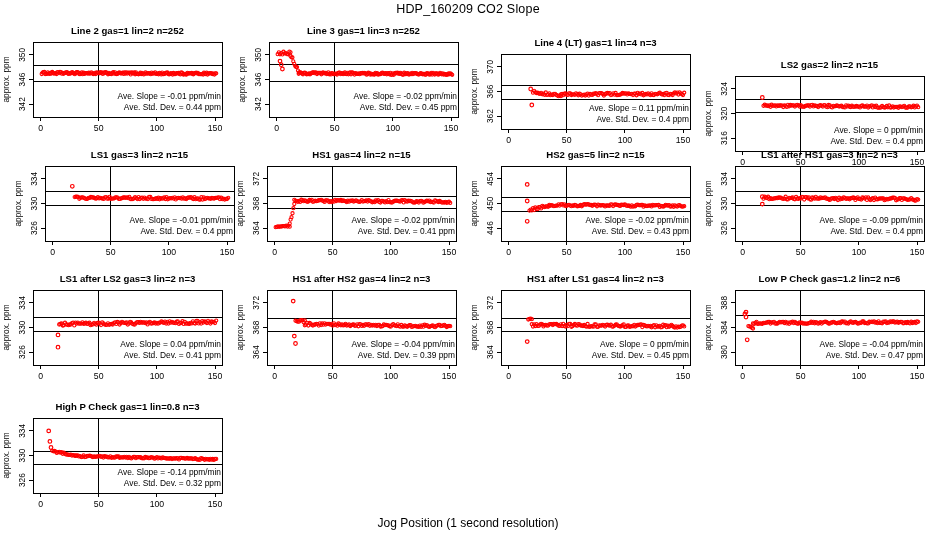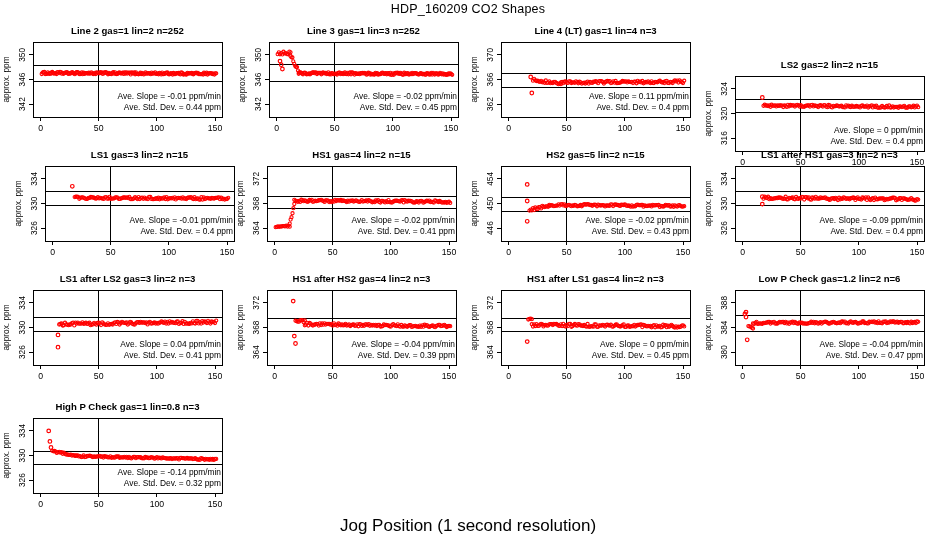--- a/index.html
+++ b/index.html
@@ -10,31 +10,31 @@
     font-family:"Liberation Sans", sans-serif;
     overflow:hidden;
   }
   #main-title{
     position:absolute;top:2px;left:0;width:936px;
     text-align:center;font-size:12.5px;color:#000;
     letter-spacing:0.2px;
   }
   #x-axis-label{
     position:absolute;top:516px;left:0;width:936px;
-    text-align:center;font-size:17px;color:#000;
+    text-align:center;font-size:12px;color:#000;
   }
   #grid{position:absolute;top:20px;left:0;width:776px;height:496px;}
   .panel-cell{position:absolute;width:234px;height:124px;}
   svg text{font-family:"Liberation Sans", sans-serif;fill:#000;}
 </style>
 </head>
 <body>
 
 <div id="screen">
-  <div id="main-title">HDP_160209  CO2 Shapes</div>
+  <div id="main-title">HDP_160209  CO2 Slope</div>
   <div id="grid">
       <div class="panel-cell" style="left: 0px; top: 0px;"><svg width="234" height="124" viewBox="0 0 234 124">
           <text x="127.5" y="14" text-anchor="middle" font-size="9.6" font-weight="bold">Line 2 gas=1 lin=2 n=252</text>
           <line x1="98.71384615384615" y1="22" x2="98.71384615384615" y2="97" stroke="#000000" stroke-width="1" shape-rendering="crispEdges"></line>
           <line x1="33" y1="61.34426229508203" x2="222" y2="61.34426229508203" stroke="#000000" stroke-width="1" shape-rendering="crispEdges"></line>
           <line x1="33" y1="45.3606557377049" x2="222" y2="45.3606557377049" stroke="#000000" stroke-width="1" shape-rendering="crispEdges"></line>
           <g fill="none" stroke="#FF0000" stroke-width="1.1">
             <circle cx="41.7" cy="54.0" r="1.6"></circle>
             <circle cx="42.6" cy="52.6" r="1.6"></circle>
             <circle cx="43.5" cy="52.2" r="1.6"></circle>
@@ -477,21 +477,21 @@
           <text x="40.6" y="111" text-anchor="middle" font-size="8.7">0</text>
           <line x1="98.71384615384615" y1="97" x2="98.71384615384615" y2="101" stroke="#000000" stroke-width="1" shape-rendering="crispEdges"></line>
           <text x="98.7" y="111" text-anchor="middle" font-size="8.7">50</text>
           <line x1="156.86769230769232" y1="97" x2="156.86769230769232" y2="101" stroke="#000000" stroke-width="1" shape-rendering="crispEdges"></line>
           <text x="156.9" y="111" text-anchor="middle" font-size="8.7">100</text>
           <line x1="215.02153846153846" y1="97" x2="215.02153846153846" y2="101" stroke="#000000" stroke-width="1" shape-rendering="crispEdges"></line>
           <text x="215.0" y="111" text-anchor="middle" font-size="8.7">150</text>
           <text x="221" y="79" text-anchor="end" font-size="8.4">Ave. Slope = -0.02  ppm/min</text>
           <text x="221" y="90" text-anchor="end" font-size="8.4">Ave. Std. Dev. = 0.45  ppm</text>
         </svg></div>
-      <div class="panel-cell" style="left: 468px; top: 0px;"><svg width="234" height="124" viewBox="0 0 234 124">
+      <div class="panel-cell" style="left: 468px; top: 12px;"><svg width="234" height="124" viewBox="0 0 234 124">
           <text x="127.5" y="14" text-anchor="middle" font-size="9.6" font-weight="bold">Line 4 (LT) gas=1 lin=4 n=3</text>
           <line x1="98.71384615384615" y1="22" x2="98.71384615384615" y2="97" stroke="#000000" stroke-width="1" shape-rendering="crispEdges"></line>
           <line x1="33" y1="67.49180327868856" x2="222" y2="67.49180327868856" stroke="#000000" stroke-width="1" shape-rendering="crispEdges"></line>
           <line x1="33" y1="53.35245901639347" x2="222" y2="53.35245901639347" stroke="#000000" stroke-width="1" shape-rendering="crispEdges"></line>
           <g fill="none" stroke="#FF0000" stroke-width="1.1">
             <circle cx="65.0" cy="60.7" r="1.6"></circle>
             <circle cx="66.1" cy="58.9" r="1.6"></circle>
             <circle cx="67.3" cy="60.3" r="1.6"></circle>
             <circle cx="68.5" cy="61.0" r="1.6"></circle>
             <circle cx="69.6" cy="60.7" r="1.6"></circle>

